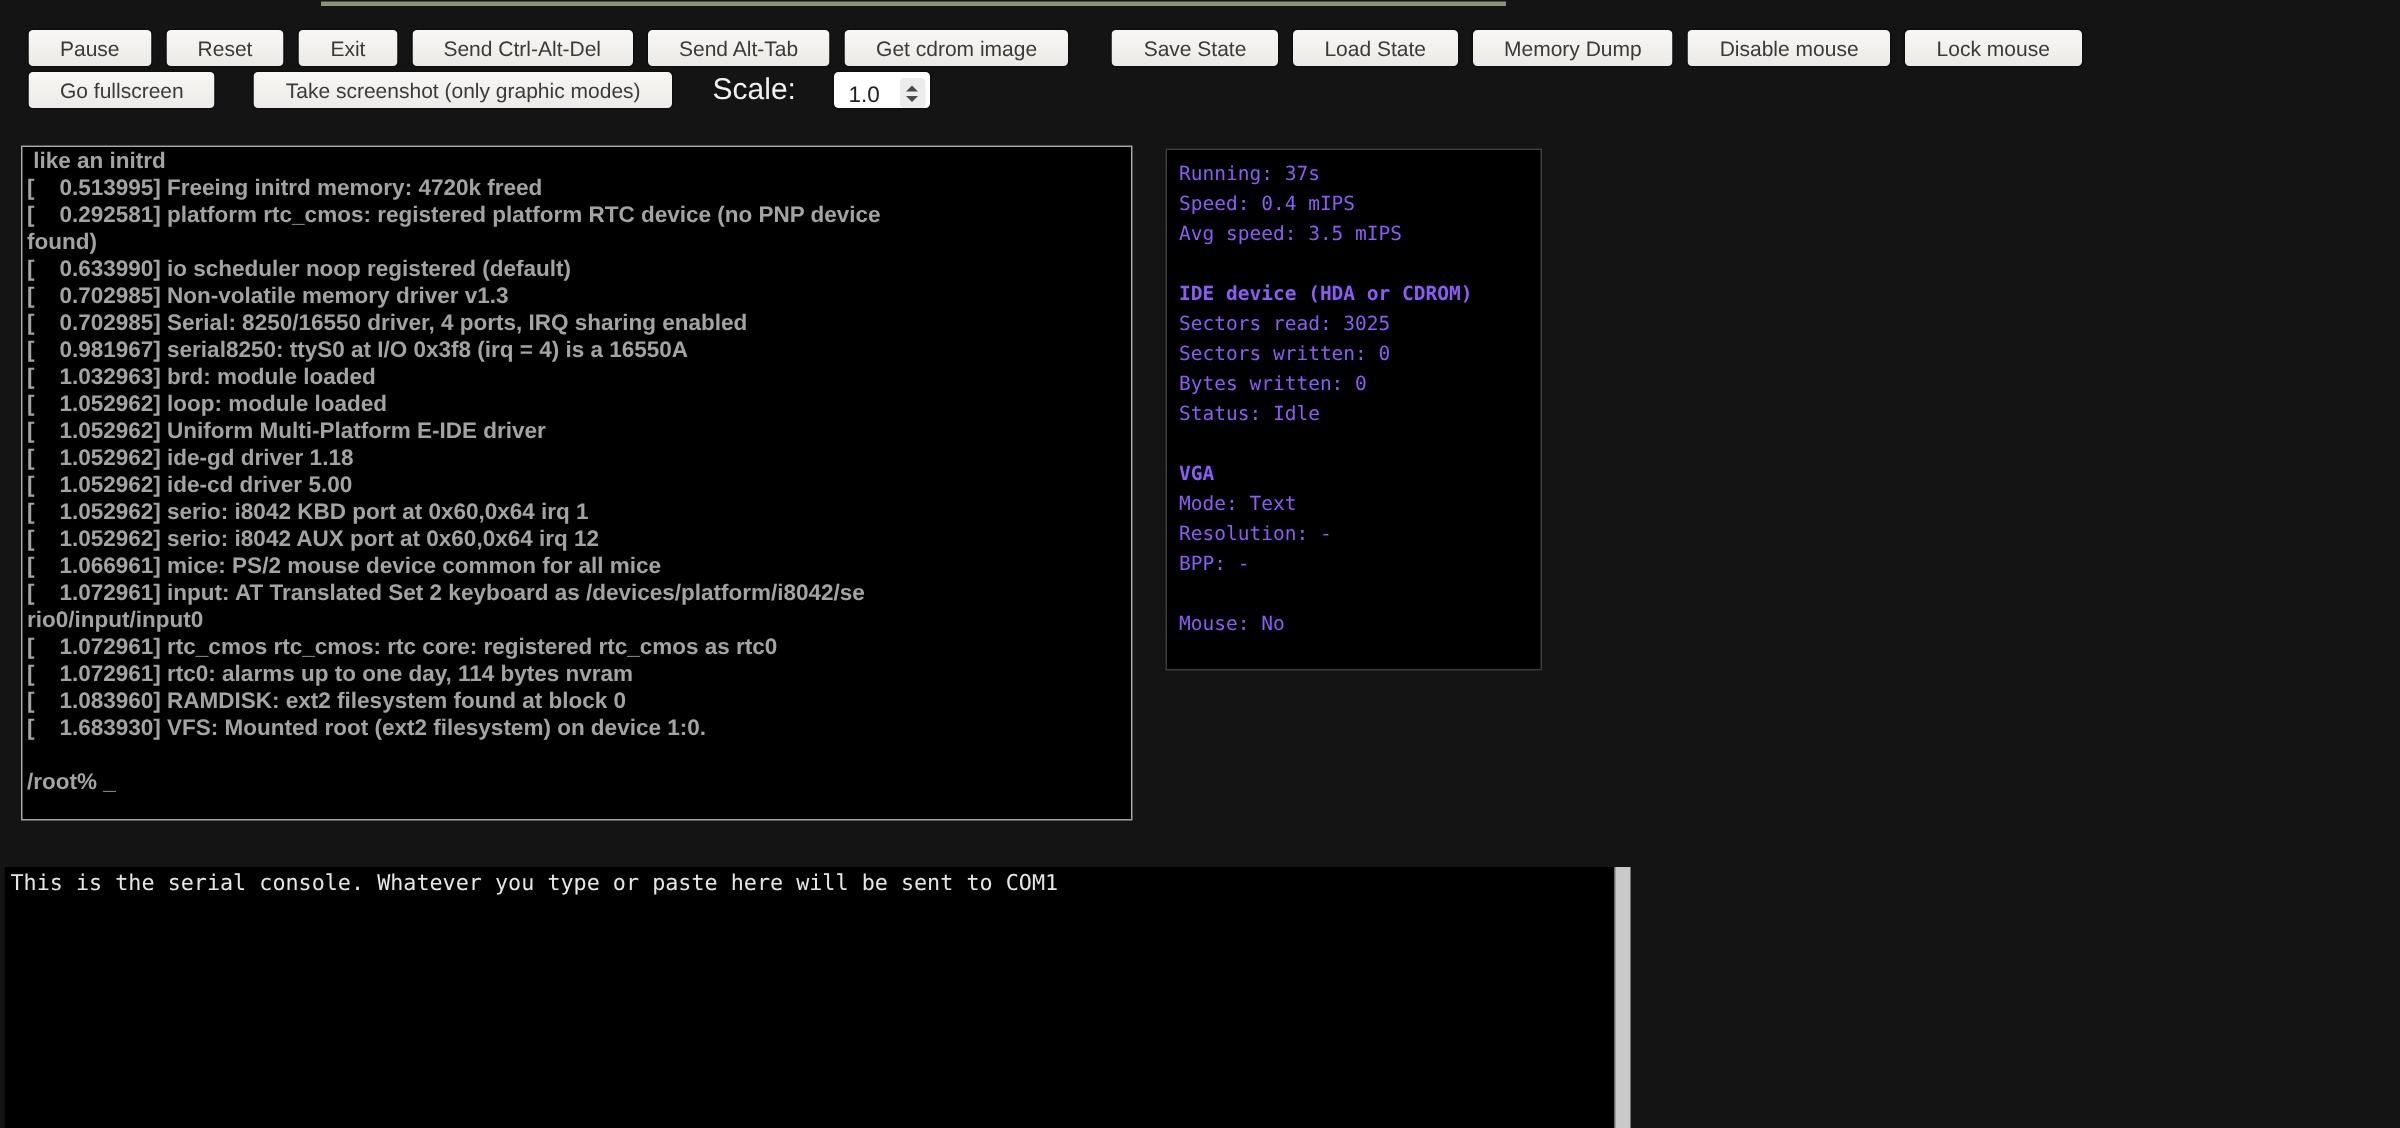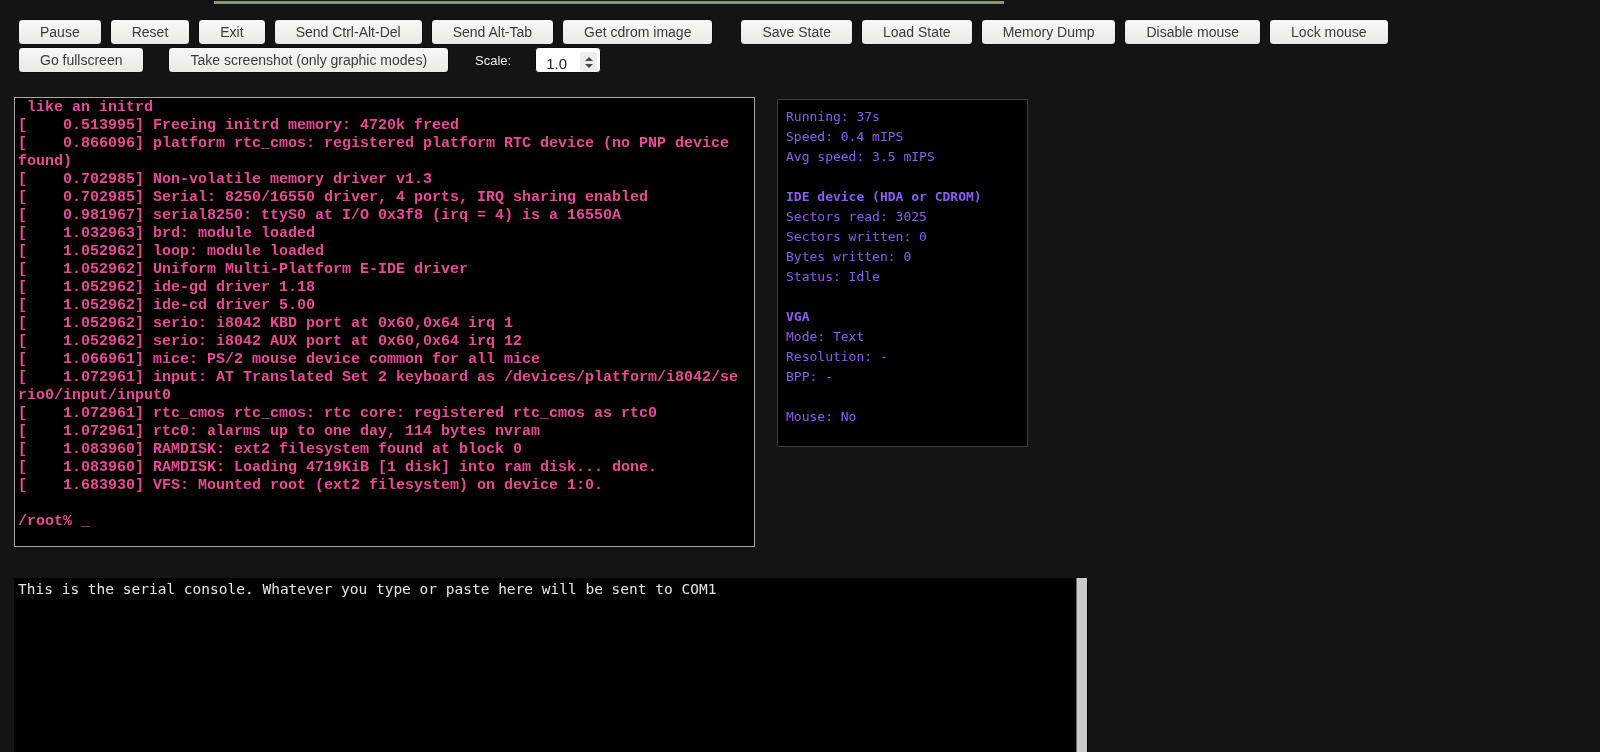--- a/index.html
+++ b/index.html
@@ -15,55 +15,55 @@
   #toolbar-row1 { top: 19px; }
   #toolbar-row2 { top: 47px; gap: 24px; }
   .btn {
     height: 26px; padding: 0 21px; border-radius: 4px;
     border: 1px solid #0e0e0e;
     background: linear-gradient(#f8f7f5, #eceae6);
     color: #3a3a3a; font-size: 14px; font-family: "Liberation Sans", sans-serif;
     display: flex; align-items: center; white-space: nowrap; cursor: default;
   }
   .gap-before { margin-left: 19px; }
-  #scale-label { color: #f0f0f0; font-size: 13px; margin-left: 2px; text-align: right; }
+  #scale-label { color: #f0f0f0; font-size: 20px; margin-left: 2px; text-align: right; }
   #scale-input {
     width: 66px; height: 26px; background: #ffffff; border-radius: 4px;
     border: 1px solid #0e0e0e; display: flex; align-items: flex-end;
   }
   #scale-value { flex: 1; padding-left: 10px; color: #222; font-size: 15px; }
   #scale-spinner {
     width: 17px; height: 20px; margin-right: 3px; background: #ececec; border-radius: 3px;
     display: flex; flex-direction: column; align-items: center; justify-content: center; gap: 3px;
   }
   .tri-up { width: 0; height: 0; border-left: 4px solid transparent; border-right: 4px solid transparent; border-bottom: 4px solid #4a4a4a; }
   .tri-down { width: 0; height: 0; border-left: 4px solid transparent; border-right: 4px solid transparent; border-top: 4px solid #4a4a4a; }
 
   
   #main-console {
     position: absolute; left: 14px; top: 97px; width: 741px; height: 450px;
     background: #000; border: 1px solid #a8a8a8; padding: 1px 0 0 3px;
-    font-family: Liberation Mono, monospace; font-weight: bold;
-    font-size: 15px; line-height: 18px; color: #ec4899; overflow: hidden;
+    font-family: Liberation Sans, sans-serif; font-weight: bold;
+    font-size: 15px; line-height: 18px; color: #a3a3a3; overflow: hidden;
   }
   .con-line { height: 18px; white-space: pre; }
 
   
   #stats-panel {
     position: absolute; left: 777px; top: 99px; width: 251px; height: 348px;
     background: #000; border: 1px solid #3f3f3f; padding: 7px 0 0 8px;
     font-family: "DejaVu Sans Mono", monospace; font-size: 13px; line-height: 20px;
     color: #8b5cf6; overflow: hidden;
   }
   .stats-line { height: 20px; white-space: pre; }
   .stats-bold { font-weight: bold; }
 
   
   #serial-console {
-    position: absolute; left: 14px; top: 578px; width: 1074px; height: 174px;
+    position: absolute; left: 3px; top: 578px; width: 1074px; height: 174px;
     background: #000; padding: 3px 16px 0 4px;
     font-family: "DejaVu Sans Mono", monospace; font-size: 14.5px; line-height: 17px;
     color: #e6e6e6; overflow: hidden;
   }
   #serial-scrollbar {
     position: absolute; left: 1076px; top: 578px; width: 11px; height: 174px;
     background: #c9c9c9; border-left: 1px solid #6f6f6f;
   }
 </style>
 </head>
@@ -96,39 +96,39 @@
       <div id="scale-spinner">
         <div class="tri-up"></div>
         <div class="tri-down"></div>
       </div>
     </div>
   </div>
 
   <div id="main-console">
     <div class="con-line"> like an initrd</div>
     <div class="con-line">[    0.513995] Freeing initrd memory: 4720k freed</div>
-    <div class="con-line">[    0.866096] platform rtc_cmos: registered platform RTC device (no PNP device</div>
+    <div class="con-line">[    0.292581] platform rtc_cmos: registered platform RTC device (no PNP device</div>
     <div class="con-line">found)</div>
+    <div class="con-line">[    0.633990] io scheduler noop registered (default)</div>
     <div class="con-line">[    0.702985] Non-volatile memory driver v1.3</div>
     <div class="con-line">[    0.702985] Serial: 8250/16550 driver, 4 ports, IRQ sharing enabled</div>
     <div class="con-line">[    0.981967] serial8250: ttyS0 at I/O 0x3f8 (irq = 4) is a 16550A</div>
     <div class="con-line">[    1.032963] brd: module loaded</div>
     <div class="con-line">[    1.052962] loop: module loaded</div>
     <div class="con-line">[    1.052962] Uniform Multi-Platform E-IDE driver</div>
     <div class="con-line">[    1.052962] ide-gd driver 1.18</div>
     <div class="con-line">[    1.052962] ide-cd driver 5.00</div>
     <div class="con-line">[    1.052962] serio: i8042 KBD port at 0x60,0x64 irq 1</div>
     <div class="con-line">[    1.052962] serio: i8042 AUX port at 0x60,0x64 irq 12</div>
     <div class="con-line">[    1.066961] mice: PS/2 mouse device common for all mice</div>
     <div class="con-line">[    1.072961] input: AT Translated Set 2 keyboard as /devices/platform/i8042/se</div>
     <div class="con-line">rio0/input/input0</div>
     <div class="con-line">[    1.072961] rtc_cmos rtc_cmos: rtc core: registered rtc_cmos as rtc0</div>
     <div class="con-line">[    1.072961] rtc0: alarms up to one day, 114 bytes nvram</div>
     <div class="con-line">[    1.083960] RAMDISK: ext2 filesystem found at block 0</div>
-    <div class="con-line">[    1.083960] RAMDISK: Loading 4719KiB [1 disk] into ram disk... done.</div>
     <div class="con-line">[    1.683930] VFS: Mounted root (ext2 filesystem) on device 1:0.</div>
     <div class="con-line"></div>
     <div class="con-line">/root% _</div>
   </div>
 
   <div id="stats-panel">
     <div class="stats-line">Running: 37s</div>
     <div class="stats-line">Speed: 0.4 mIPS</div>
     <div class="stats-line">Avg speed: 3.5 mIPS</div>
     <div class="stats-line"></div>

